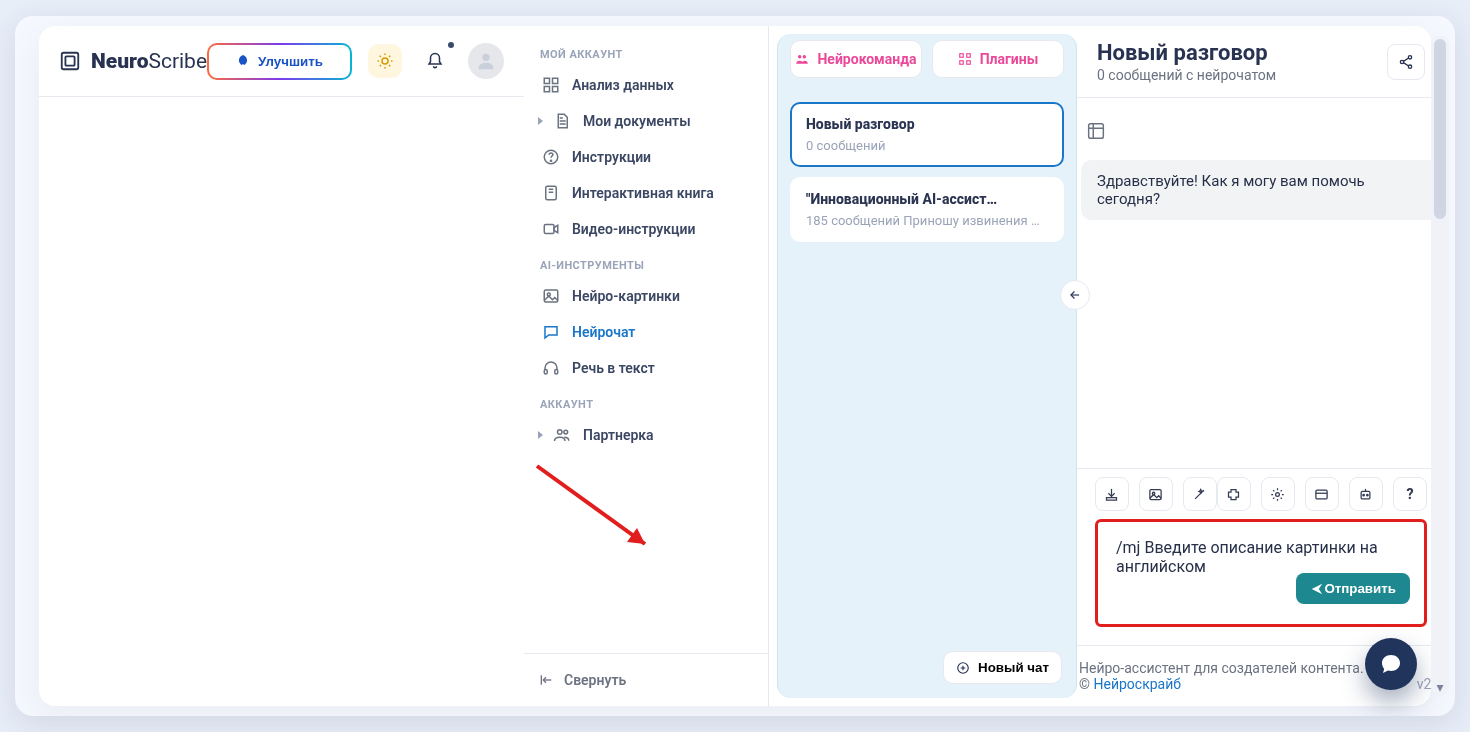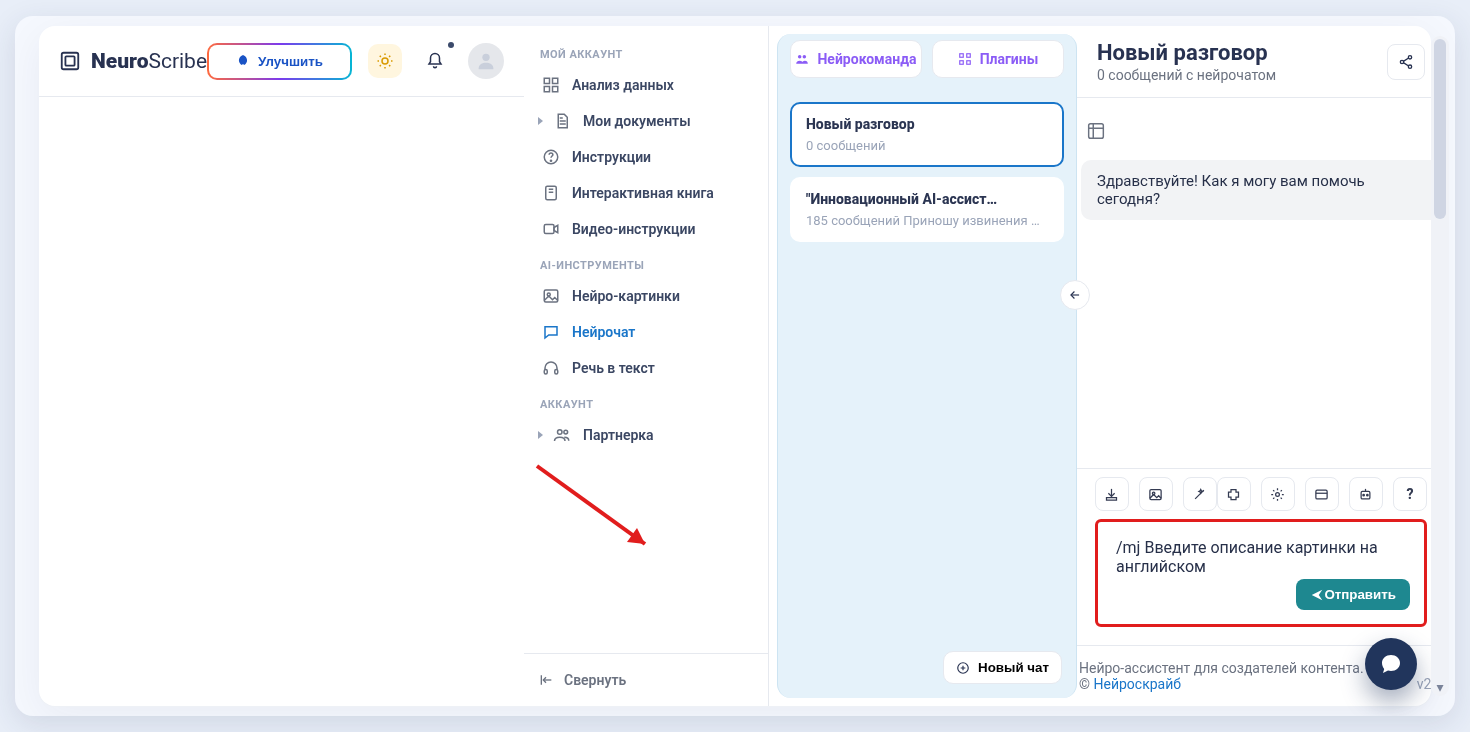--- a/index.html
+++ b/index.html
@@ -75,21 +75,21 @@
   .collapse{display:flex;align-items:center;gap:10px;color:#6b7280;font-weight:600;padding:8px 12px;cursor:pointer}
 
   
   .center{width:298px;background:var(--panel);border-right:1px solid var(--panel-line);border-left:1px solid var(--panel-line);
     display:flex;flex-direction:column;min-height:0;position:relative;border-radius:14px;margin:8px 0 8px 8px}
   .stats{padding:14px 16px 8px;color:#4b5563;position:relative}
   .stats strong{color:var(--ink)}
   .stats .buy{color:#6b7280;margin-top:6px;display:inline-block;cursor:pointer}
   .stats .cube{position:absolute;right:14px;top:14px;color:#6b7280}
   .pillrow{display:flex;gap:10px;padding:6px 12px 10px}
-  .pill{flex:1;background:#fff;border:1px solid #e6e9ef;border-radius:10px;padding:10px 0;display:flex;align-items:center;justify-content:center;gap:8px;font-weight:700;color:#8b5cf6;cursor:pointer}
+  .pill{flex:1;background:#fff;border:1px solid #e6e9ef;border-radius:10px;padding:10px 0;display:flex;align-items:center;justify-content:center;gap:8px;font-weight:700;color:#ec4899;cursor:pointer}
   .convs{padding:4px 12px 60px}
   .conv{
     background:#fff;border:2px solid transparent;border-radius:10px;padding:12px 14px;margin-top:10px;cursor:pointer
   }
   .conv .t{font-weight:800;color:#2b3552}
   .conv .s{color:#9aa4b8;margin-top:6px;font-size:13px;white-space:nowrap;overflow:hidden;text-overflow:ellipsis}
   .conv.active{border-color:var(--brand)}
   .newchat{
     position:absolute;right:14px;bottom:14px;background:#fff;border:1px solid #e6e9ef;border-radius:10px;
     padding:8px 12px;display:inline-flex;gap:8px;align-items:center;font-weight:700;cursor:pointer
@@ -109,21 +109,21 @@
   
   .composer{border-top:1px solid var(--line);padding:8px 18px 18px}
   .tools{display:flex;align-items:center;justify-content:space-between;margin-bottom:8px}
   .tools .left,.tools .right{display:flex;gap:10px}
   .tool{width:32px;height:32px;border:1px solid var(--line);border-radius:8px;display:flex;align-items:center;justify-content:center;cursor:pointer;background:#fff;color:#343b52}
   .inputbox{
     border:3px solid var(--red);border-radius:6px;padding:16px 18px 48px 18px;min-height:34px;position:relative;
   }
   .inputbox .ph{color:#273049;font-size:16px}
   .send{
-    position:absolute;right:14px;bottom:14px;background:var(--teal);color:#fff;border:none;border-radius:8px;
+    position:absolute;right:14px;bottom:20px;background:var(--teal);color:#fff;border:none;border-radius:8px;
     padding:8px 14px;display:inline-flex;align-items:center;gap:0;font-weight:700;cursor:pointer
   }
 
   
   .arrow{position:absolute;left:512px;top:442px;pointer-events:none}
   .arrow path{stroke:var(--red);stroke-width:4;fill:none}
   .arrow polygon{fill:var(--red)}
 
   
   .footer{border-top:1px solid var(--line);padding:14px 2px;color:#6b7280}

